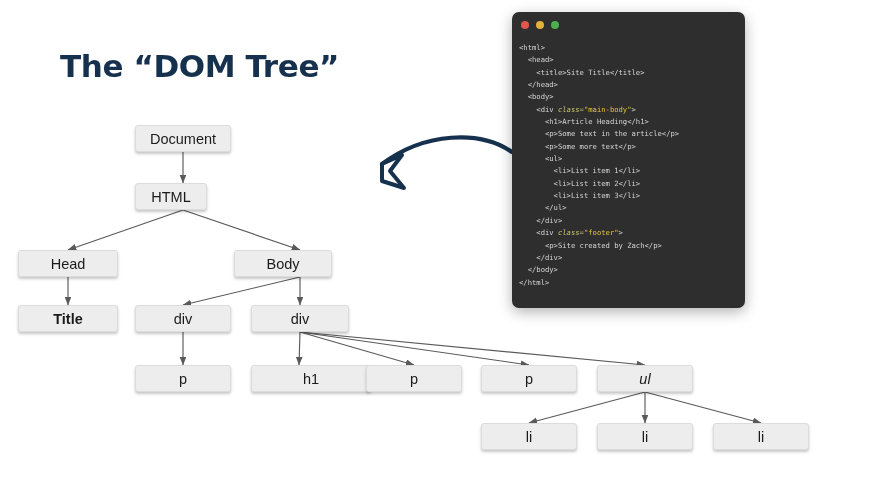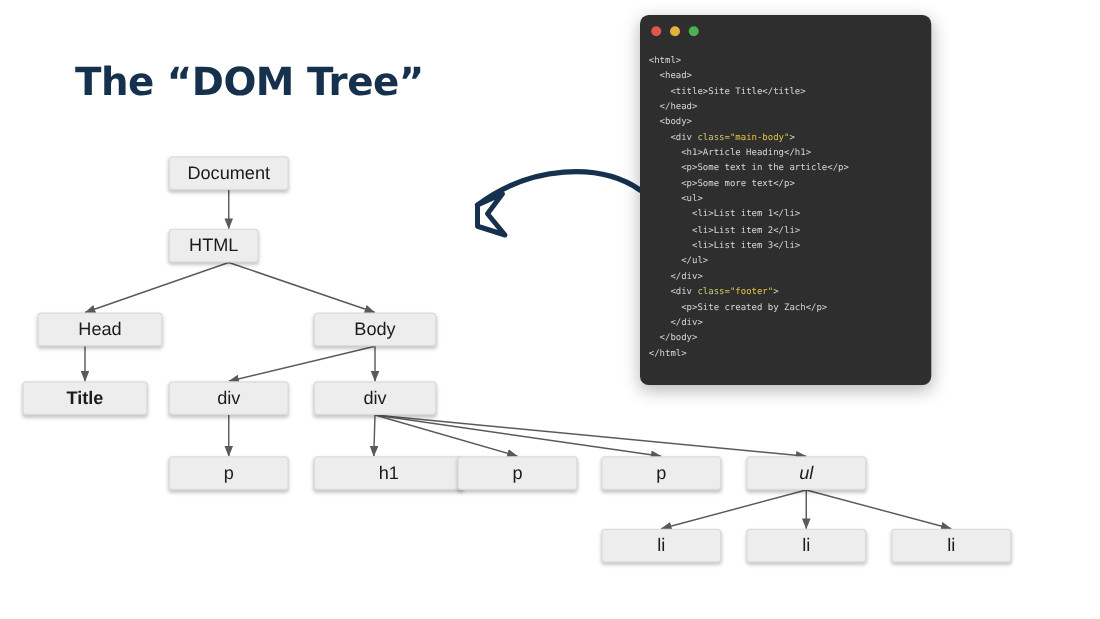--- a/index.html
+++ b/index.html
@@ -89,21 +89,21 @@
   #code-body {
     padding: 4px 0 0 7px;
     font-family: "DejaVu Sans Mono", monospace;
     font-size: 7.2px;
     line-height: 12.35px;
     color: #d6d6d6;
     white-space: pre;
   }
   .code-line { white-space: pre; }
   .tg  { color: #d6d6d6; }
-  .at  { color: #c8c86a; }
+  .at  { color: #c8c86a; font-style: italic; }
   .av  { color: #e3c341; }
   .txt { color: #d6d6d6; text-align: right; }
 </style>
 </head>
 <body>
 
 <div id="stage">
 
   <div id="slide-title">The “DOM Tree”</div>
 
@@ -131,24 +131,24 @@
           <line x1="645" y1="392" x2="761" y2="423" marker-end="url(#ah)"></line>
         </g>
     </svg>
     <div id="node-group">
         <div class="node" style="left: 135px; top: 125px; width: 96px; height: 27px; background: rgb(237, 237, 237); border-color: rgb(220, 220, 220);">
           <span>Document</span>
         </div>
         <div class="node" style="left: 135px; top: 183px; width: 72px; height: 27px; background: rgb(237, 237, 237); border-color: rgb(220, 220, 220);">
           <span>HTML</span>
         </div>
-        <div class="node" style="left: 30px; top: 250px; width: 100px; height: 27px; background: rgb(237, 237, 237); border-color: rgb(220, 220, 220); text-align: center;">
+        <div class="node" style="left: 18px; top: 250px; width: 100px; height: 27px; background: rgb(237, 237, 237); border-color: rgb(220, 220, 220); text-align: center;">
           <span>Head</span>
         </div>
-        <div class="node" style="left: 251px; top: 250px; width: 98px; height: 27px; background: rgb(237, 237, 237); border-color: rgb(220, 220, 220);">
+        <div class="node" style="left: 234px; top: 250px; width: 98px; height: 27px; background: rgb(237, 237, 237); border-color: rgb(220, 220, 220);">
           <span>Body</span>
         </div>
         <div class="node" style="left: 18px; top: 305px; width: 100px; height: 27px; background: rgb(237, 237, 237); border-color: rgb(220, 220, 220); font-weight: bold;">
           <span>Title</span>
         </div>
         <div class="node" style="left: 135px; top: 305px; width: 96px; height: 27px; background: rgb(237, 237, 237); border-color: rgb(220, 220, 220);">
           <span>div</span>
         </div>
         <div class="node" style="left: 251px; top: 305px; width: 98px; height: 27px; background: rgb(237, 237, 237); border-color: rgb(220, 220, 220);">
           <span>div</span>

